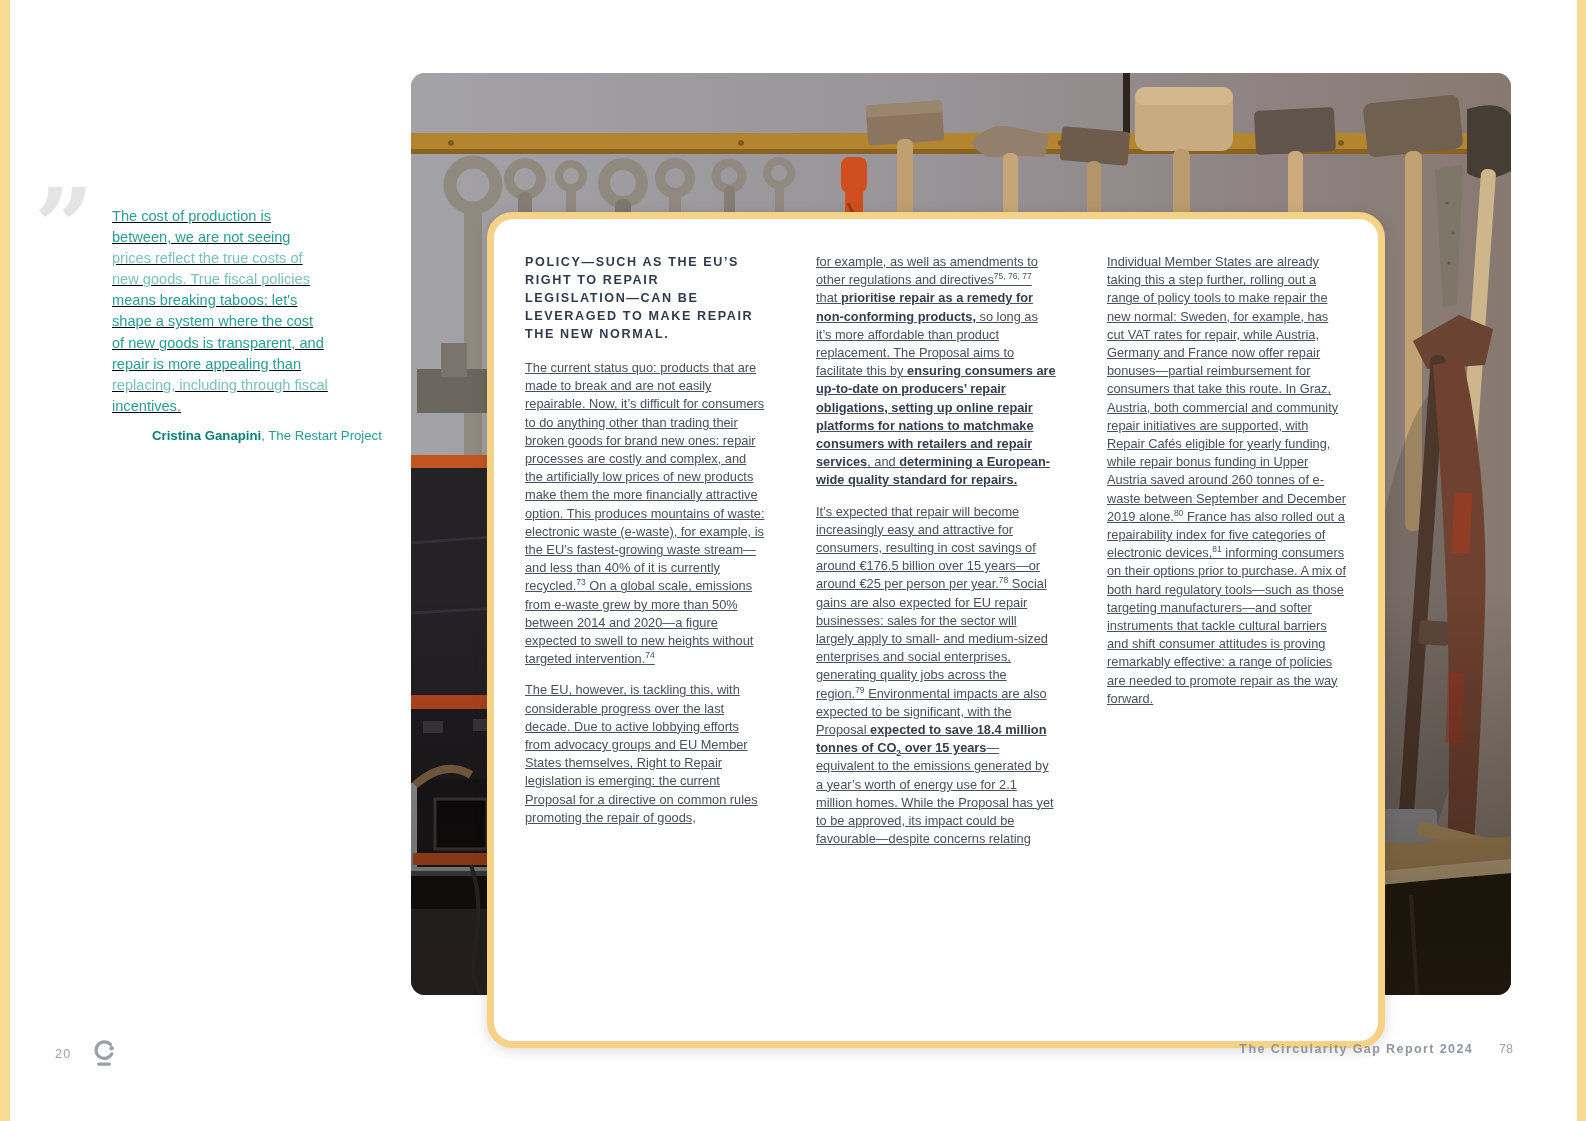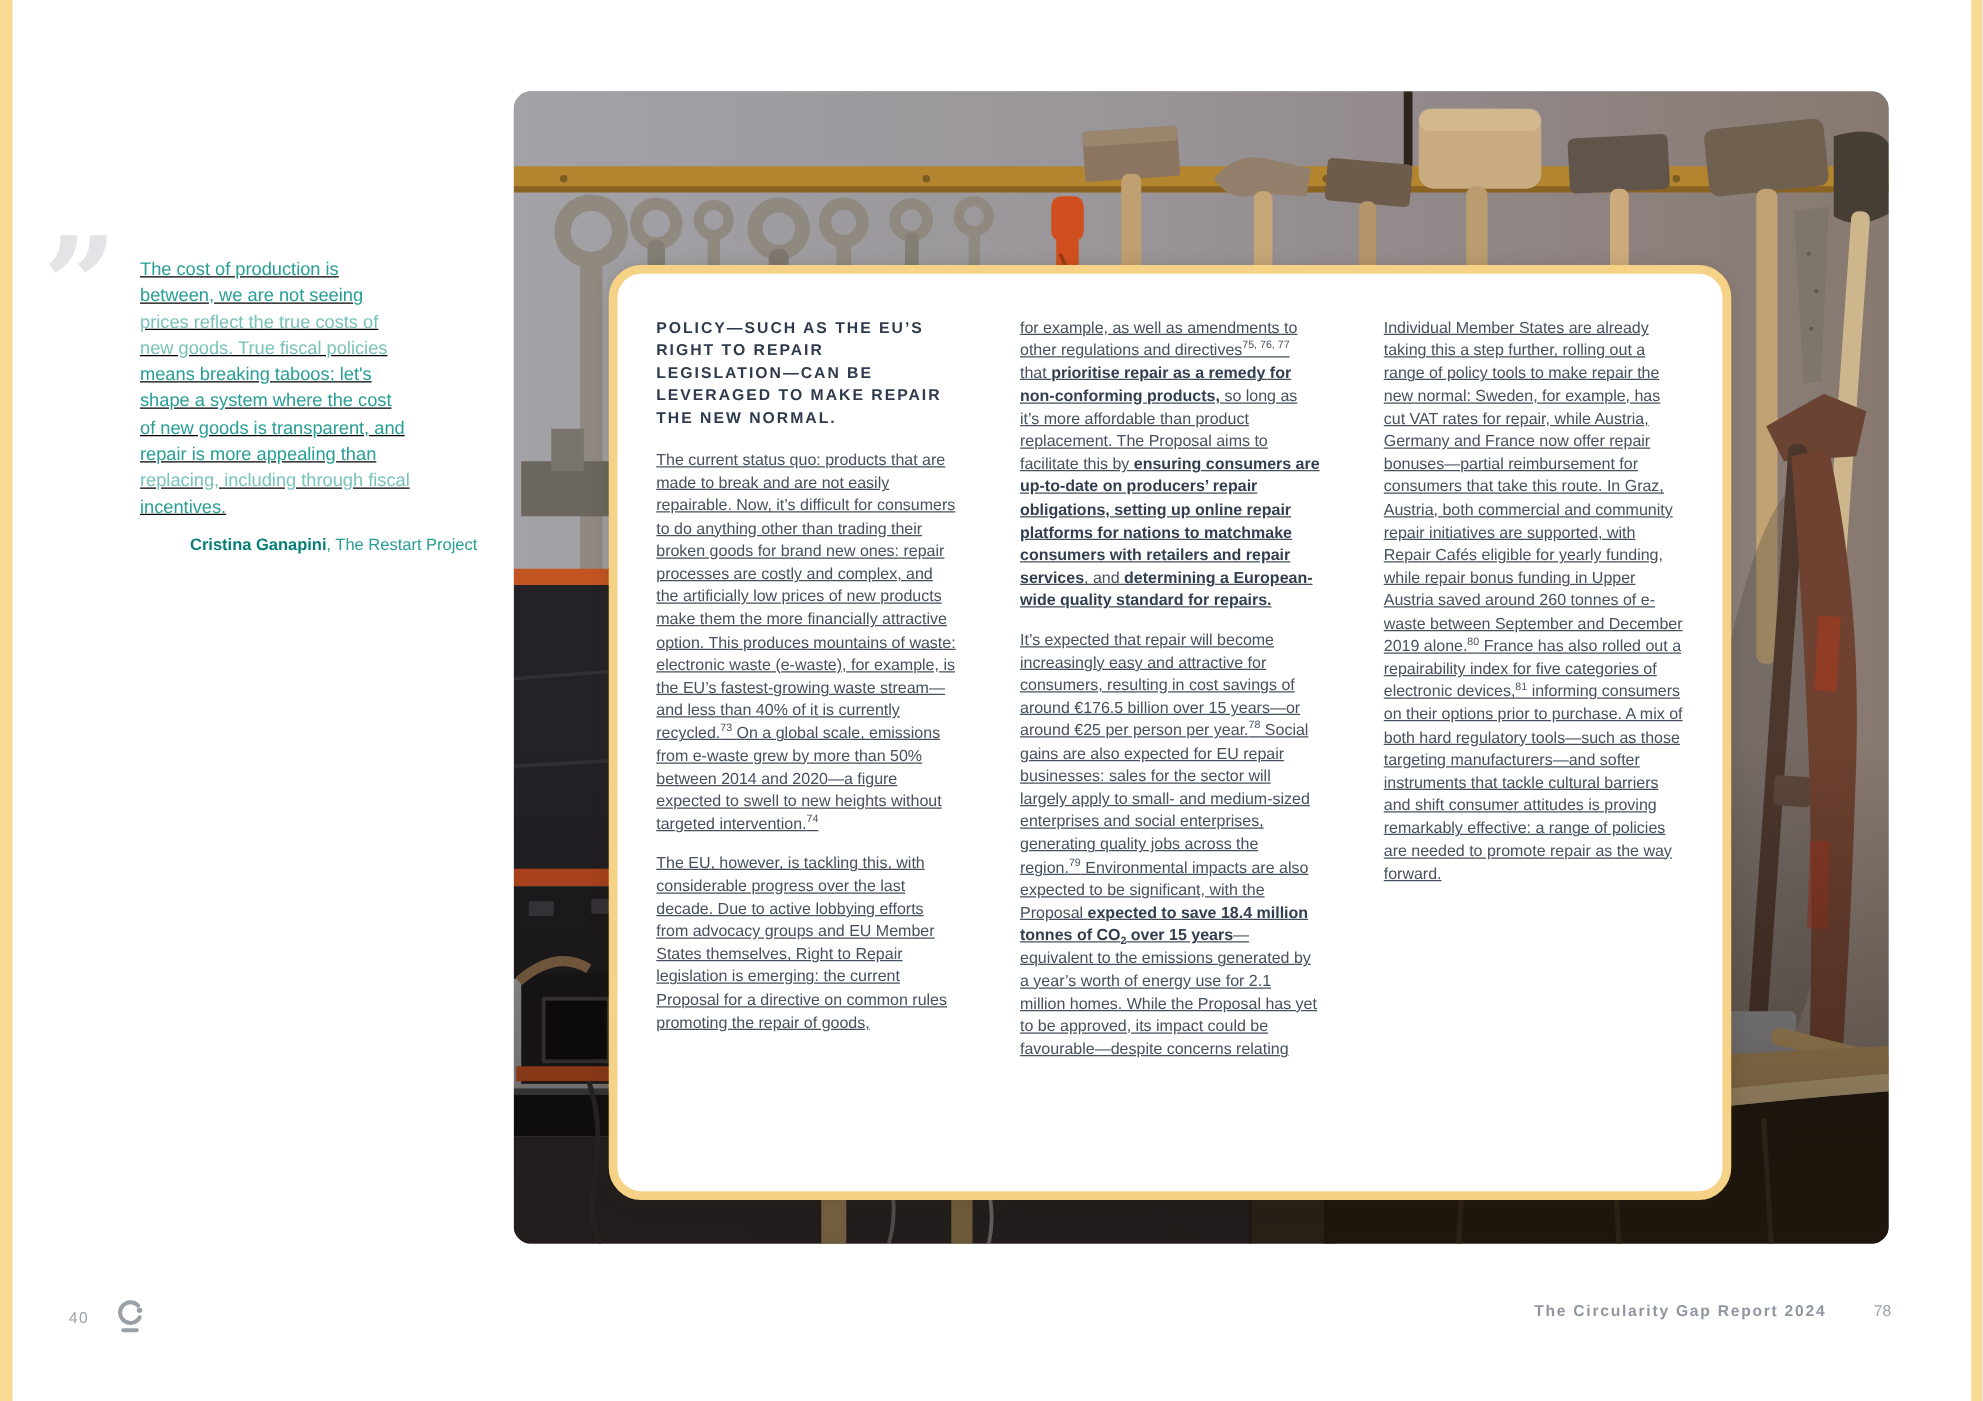--- a/index.html
+++ b/index.html
@@ -27,42 +27,42 @@
 
   
   .photo{
     position:absolute;left:411px;top:73px;width:1100px;height:922px;margin:0;
     border-radius:14px;overflow:hidden;background:#96939a;
   }
   .photo svg{display:block;width:100%;height:100%;}
 
   
   .card{
-    position:absolute;left:487px;top:212px;width:898px;height:748px;box-sizing:border-box;
+    position:absolute;left:487px;top:212px;width:898px;height:836px;box-sizing:border-box;
     background:#ffffff;border:7px solid var(--card_border,#f6d287);border-radius:26px;
     padding:34px 31px 24px 31px;display:flex;gap:51px;overflow:hidden;
     box-shadow:0 2px 14px rgba(60,45,10,0.18);
   }
   .col{width:240px;flex:0 0 240px;}
   .col h2{
     margin:0 0 16px 0;font-size:12.6px;line-height:18px;letter-spacing:1.6px;
     font-weight:bold;color:var(--headline_navy,#2f3b4d);
   }
   .col p{margin:0 0 13px 0;font-size:12.8px;line-height:18.2px;color:var(--body_text,#46505e);text-decoration:underline;}
   .col p .b{font-weight:bold;color:#323e4f;}
   .col p sup{font-size:8.5px;line-height:0;vertical-align:super;}
   .col p sub{font-size:8.5px;line-height:0;vertical-align:sub;}
 
   
   .footer-left{
     position:absolute;left:55px;top:1040px;display:flex;align-items:center;gap:22px;
     font-size:12.5px;letter-spacing:1.2px;color:var(--footer_gray,#9aa0a8);
   }
   .footer-right{
-    position:absolute;right:73px;top:1042px;display:flex;align-items:center;gap:38px;
+    position:absolute;right:73px;top:1042px;display:flex;align-items:center;gap:26px;
     font-size:12.5px;color:var(--footer_gray,#9aa0a8);
   }
   .footer-right .report-title{font-weight:bold;letter-spacing:1.4px;color:#8f969f;}
 </style>
 </head>
 <body>
 
 <div class="page">
 
   <div class="edge-stripe left"></div>
@@ -249,21 +249,21 @@
     <div class="col">
       <p><span>for example, as well as amendments to other regulations and directives</span><sup>75, 76, 77</sup><span> that </span><span class="b">prioritise repair as a remedy for non-conforming products,</span><span> so long as it’s more affordable than product replacement. The Proposal aims to facilitate this by </span><span class="b">ensuring consumers are up-to-date on producers’ repair obligations, setting up online repair platforms for nations to matchmake consumers with retailers and repair services</span><span>, and </span><span class="b">determining a European-wide quality standard for repairs.</span></p>
       <p><span>It’s expected that repair will become increasingly easy and attractive for consumers, resulting in cost savings of around €176.5 billion over 15 years—or around €25 per person per year.</span><sup>78</sup><span> Social gains are also expected for EU repair businesses: sales for the sector will largely apply to small- and medium-sized enterprises and social enterprises, generating quality jobs across the region.</span><sup>79</sup><span> Environmental impacts are also expected to be significant, with the Proposal </span><span class="b">expected to save 18.4 million tonnes of CO</span><sub class="b">2</sub><span class="b"> over 15 years</span><span>—equivalent to the emissions generated by a year’s worth of energy use for 2.1 million homes. While the Proposal has yet to be approved, its impact could be favourable—despite concerns relating</span></p>
     </div>
     <div class="col">
       <p><span>Individual Member States are already taking this a step further, rolling out a range of policy tools to make repair the new normal: Sweden, for example, has cut VAT rates for repair, while Austria, Germany and France now offer repair bonuses—partial reimbursement for consumers that take this route. In Graz, Austria, both commercial and community repair initiatives are supported, with Repair Cafés eligible for yearly funding, while repair bonus funding in Upper Austria saved around 260 tonnes of e-waste between September and December 2019 alone.</span><sup>80</sup><span> France has also rolled out a repairability index for five categories of electronic devices,</span><sup>81</sup><span> informing consumers on their options prior to purchase. A mix of both hard regulatory tools—such as those targeting manufacturers—and softer instruments that tackle cultural barriers and shift consumer attitudes is proving remarkably effective: a range of policies are needed to promote repair as the way forward.</span></p>
     </div>
   </article>
 
   <div class="footer-left">
-    <span>40</span>
+    <span>20</span>
     <svg width="22" height="27" viewBox="0 0 22 27">
       <path d="M17.5 4.5 A8.3 8.3 0 1 0 18.8 13.8" fill="none" stroke="#9aa0a8" stroke-width="3.2" stroke-linecap="round"></path>
       <circle cx="18.6" cy="8.2" r="2.2" fill="#9aa0a8"></circle>
       <rect x="4" y="22.5" width="14" height="3.2" rx="1.6" fill="#9aa0a8"></rect>
     </svg>
   </div>
   <div class="footer-right">
     <span class="report-title">The Circularity Gap Report 2024</span>
     <span>78</span>
   </div>

